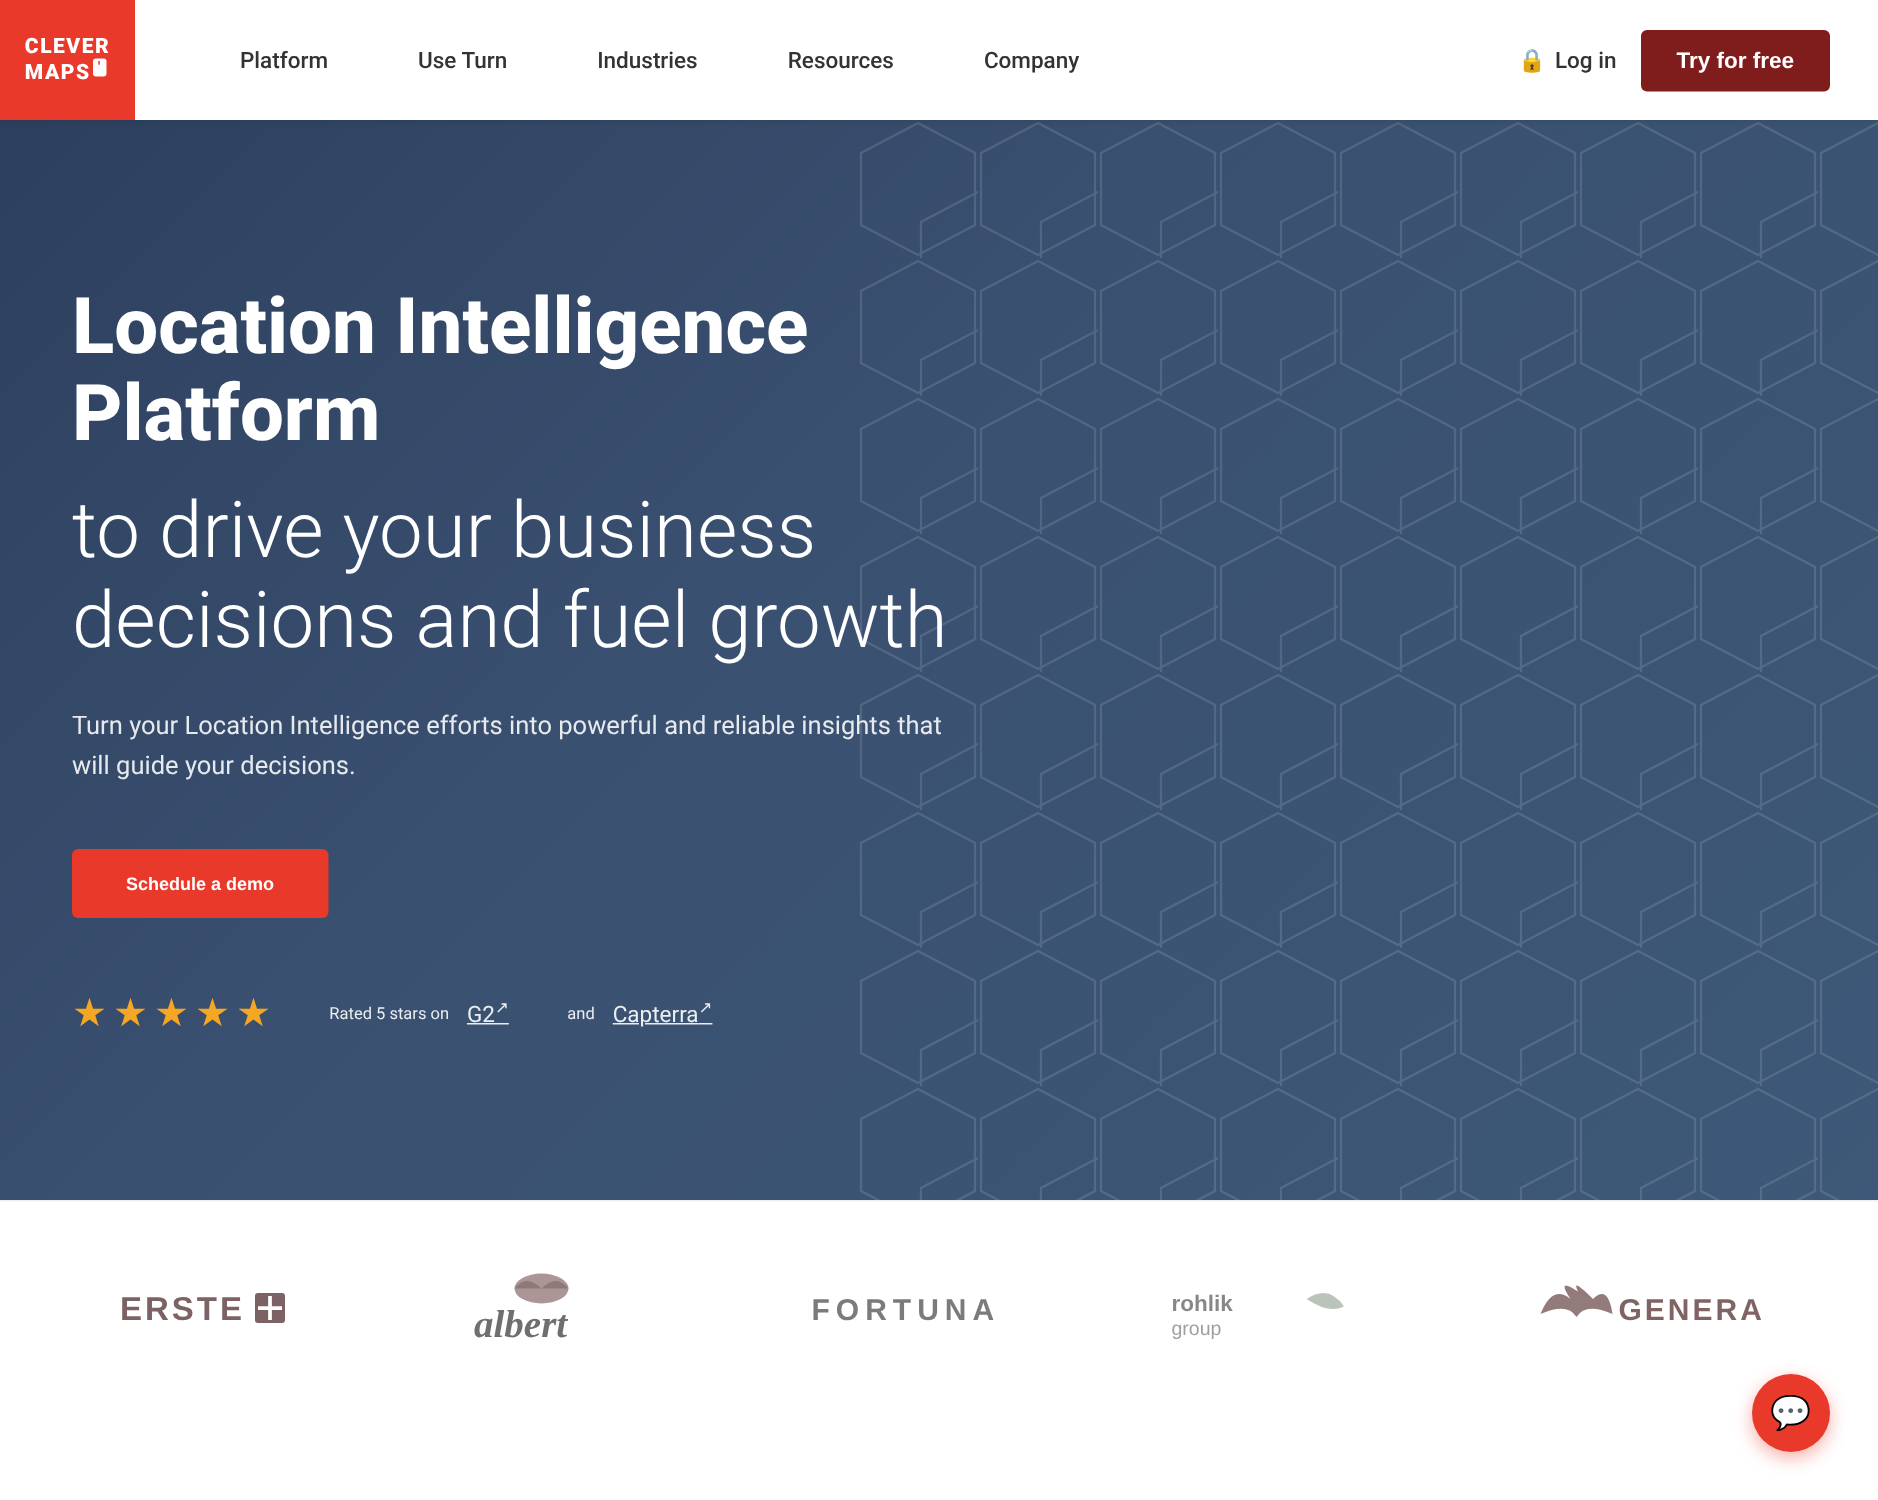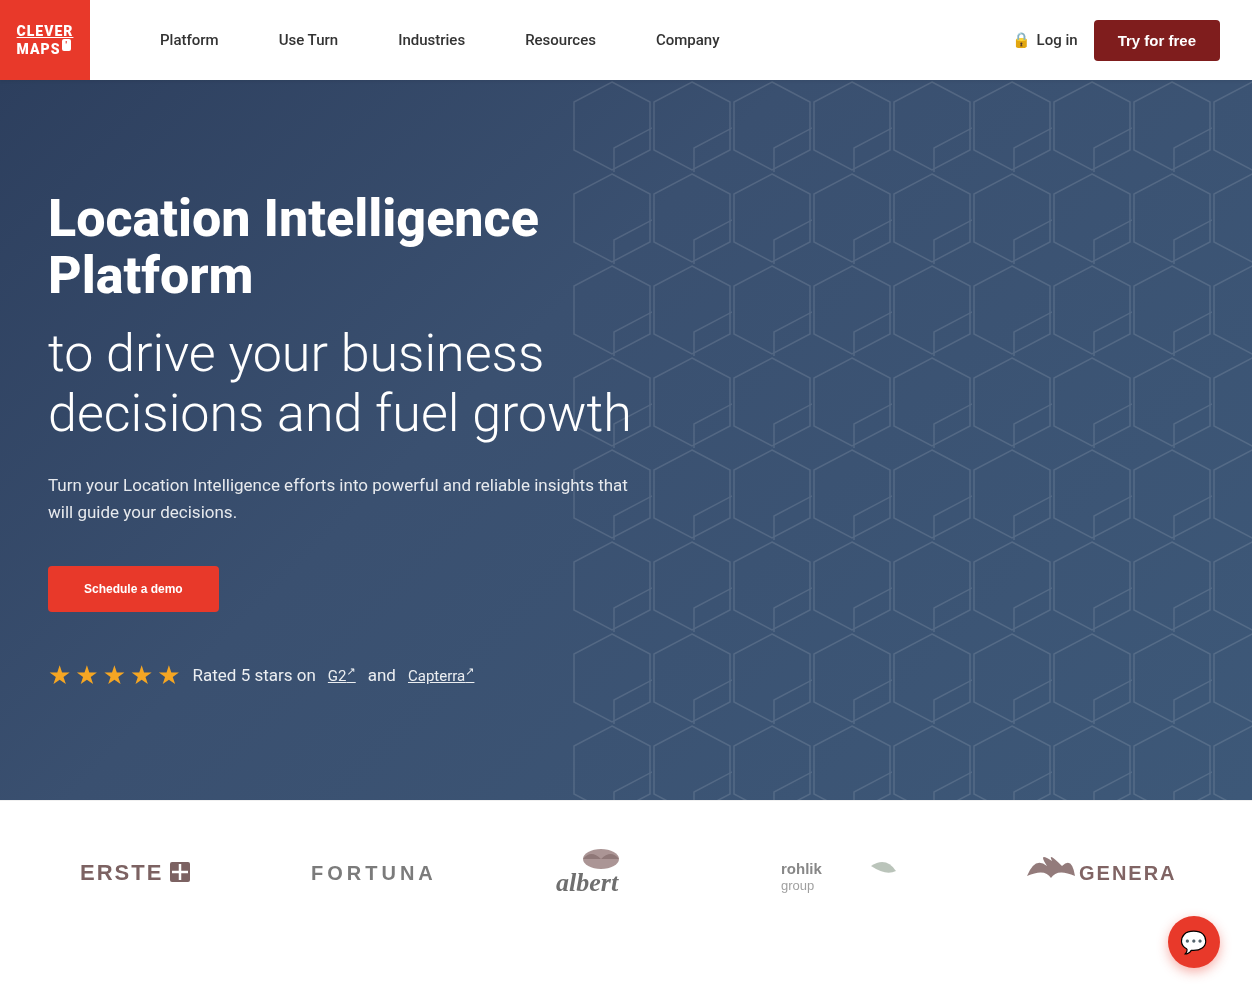--- a/index.html
+++ b/index.html
@@ -150,21 +150,22 @@
     .stars {
       display: flex;
       gap: 4px;
     }
     .star {
       color: #f5a623;
       font-size: 26px;
     }
     .rating-text {
       color: rgba(255,255,255,0.9);
-      font-size: 17px;
+      font-size: 11px;
+      margin-left: 27px;
     }
     .rating-link {
       color: rgba(255,255,255,0.9);
       font-size: 15px;
       text-decoration: underline;
       cursor: pointer;
     }
     .ext-icon {
       font-size: 11px;
       vertical-align: super;
@@ -218,21 +219,21 @@
       opacity: 0.12;
     }
   </style>
 </head>
 <body>
 
 <nav>
   <div class="nav-logo">
     <div class="logo-box">
       <div class="logo-text">
-        <div style="font-size:14px;font-weight:900;letter-spacing:1px;text-decoration:underline;">CLEVER</div>
+        <div style="font-size:14px;font-weight:900;letter-spacing:1px;">CLEVER</div>
         <div style="font-size:14px;font-weight:900;letter-spacing:1px;">MAPS<span style="background:#fff;color:#e8392a;font-size:9px;padding:1px 3px;border-radius:2px;font-weight:900;vertical-align:super;margin-left:2px;">'</span></div>
       </div>
     </div>
   </div>
   <div class="nav-links">
     <a class="nav-link">Platform</a>
     <a class="nav-link">Use Turn</a>
     <a class="nav-link">Industries</a>
     <a class="nav-link">Resources</a>
     <a class="nav-link">Company</a>
@@ -286,35 +287,35 @@
 <section class="logos-bar">
   <div class="logo-item">
     <svg width="120" height="50" viewBox="0 0 120 50">
       <text x="5" y="34" font-family="Arial Black, sans-serif" font-size="22" font-weight="900" fill="#bb0000" letter-spacing="2">ERSTE</text>
       <rect x="95" y="16" width="20" height="20" rx="2" fill="#bb0000"></rect>
       <line x1="105" y1="18" x2="105" y2="34" stroke="#fff" stroke-width="2.5"></line>
       <line x1="97" y1="26" x2="113" y2="26" stroke="#fff" stroke-width="2.5"></line>
     </svg>
   </div>
   <div class="logo-item">
-    <svg width="130" height="50" viewBox="0 0 130 50">
-      <text x="5" y="34" font-family="Arial, sans-serif" font-size="20" font-weight="700" fill="#444" letter-spacing="4">FORTUNA</text>
-    </svg>
-  </div>
-  <div class="logo-item">
     <svg width="120" height="60" viewBox="0 0 120 60">
 
       <ellipse cx="55" cy="18" rx="18" ry="10" fill="#e53030" opacity="0.85"></ellipse>
       <path d="M37 18 Q45 8 55 18" fill="#cc2222"></path>
       <path d="M55 18 Q65 8 73 18" fill="#cc2222"></path>
       <text x="10" y="50" font-family="Georgia, serif" font-size="26" font-style="italic" font-weight="700" fill="#333">albert</text>
     </svg>
   </div>
   <div class="logo-item">
     <svg width="130" height="50" viewBox="0 0 130 50">
+      <text x="5" y="34" font-family="Arial, sans-serif" font-size="20" font-weight="700" fill="#444" letter-spacing="4">FORTUNA</text>
+    </svg>
+  </div>
+  <div class="logo-item">
+    <svg width="130" height="50" viewBox="0 0 130 50">
       <text x="5" y="28" font-family="Arial, sans-serif" font-size="15" font-weight="600" fill="#555">rohlik</text>
       <text x="5" y="44" font-family="Arial, sans-serif" font-size="13" font-weight="400" fill="#777">group</text>
 
       <path d="M95 20 Q110 10 120 25 Q110 30 95 20Z" fill="#55aa55" opacity="0.8"></path>
     </svg>
   </div>
   <div class="logo-item">
     <svg width="160" height="50" viewBox="0 0 160 50">
 
       <path d="M10 30 Q18 10 30 20 Q20 5 35 15 Q30 5 45 20 Q55 10 58 30 Q40 22 34 32 Q28 22 10 30Z" fill="#cc0000" opacity="0.85"></path>

